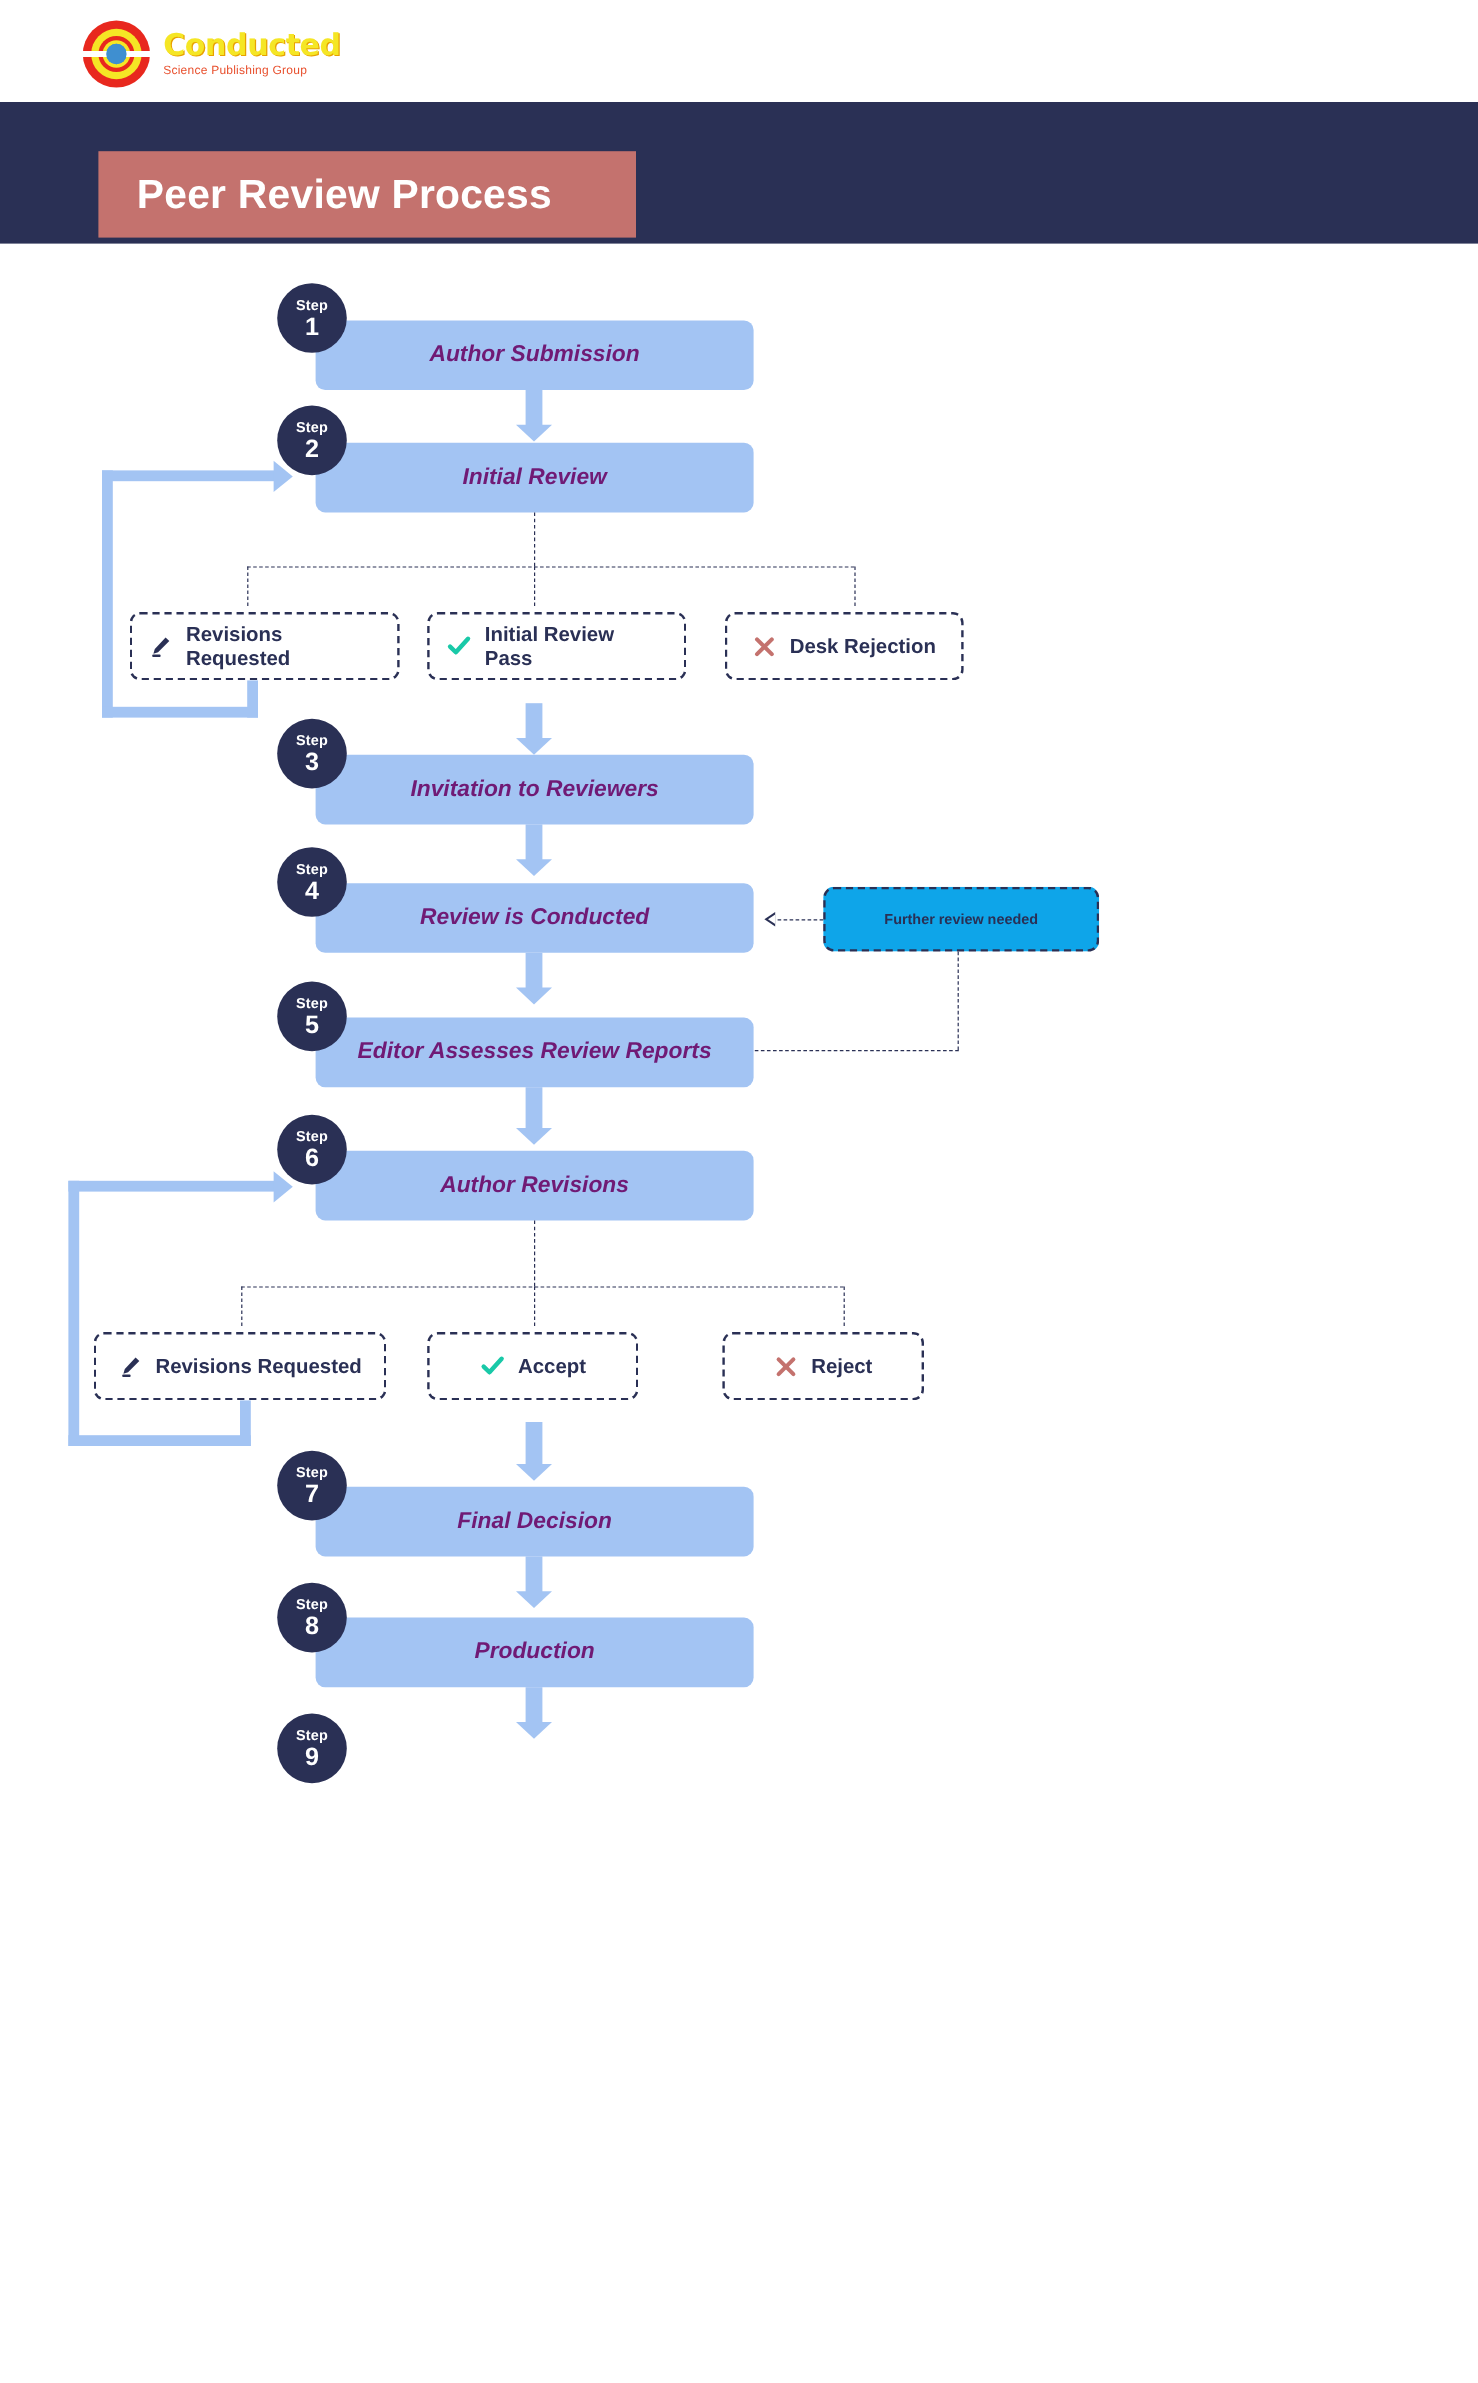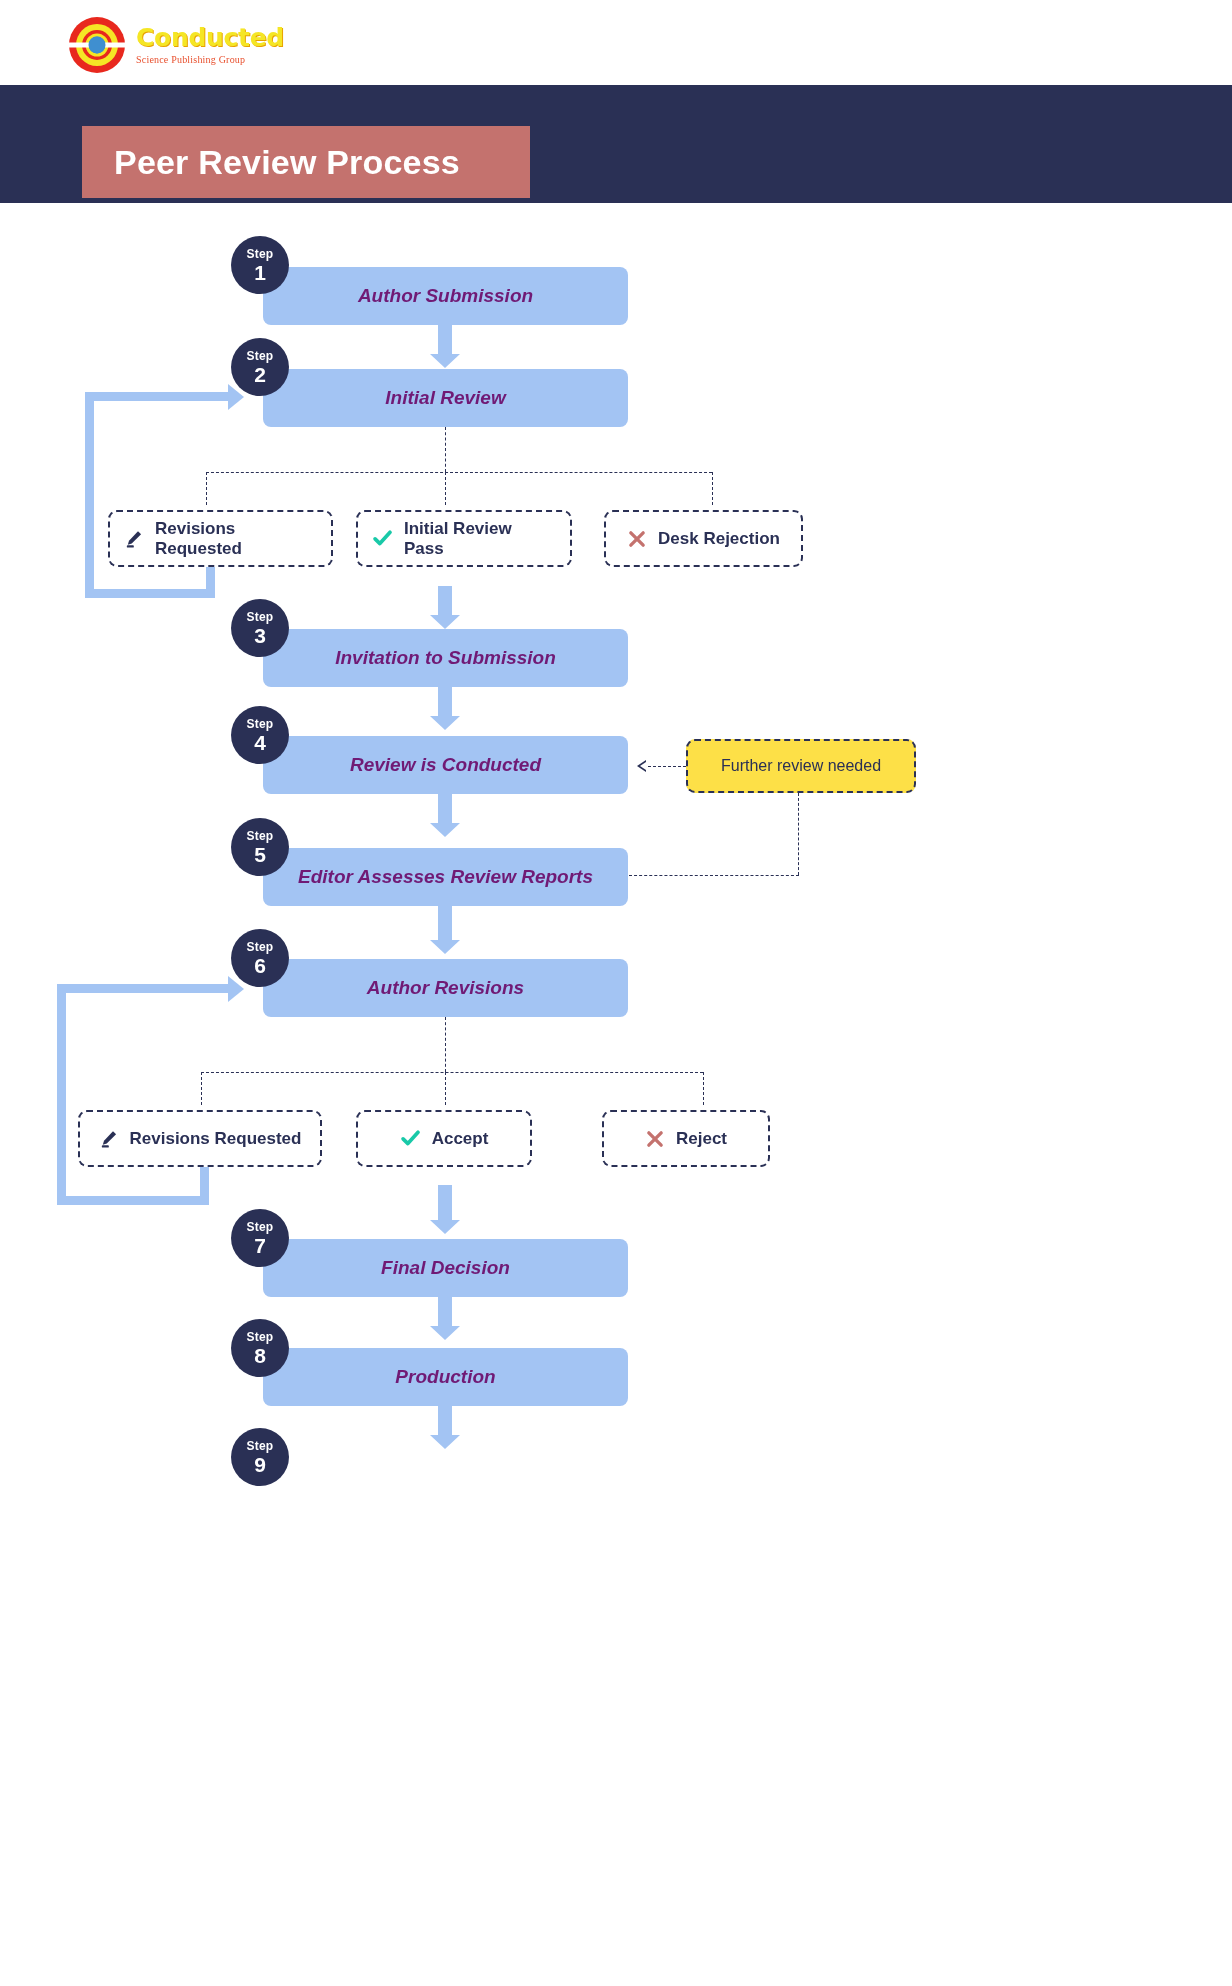--- a/index.html
+++ b/index.html
@@ -13,21 +13,21 @@
   
   .logobar{position:absolute;left:0;top:0;width:1232px;height:108px;background:#ffffff;}
   .logo{position:absolute;left:68px;top:16px;display:flex;align-items:center;gap:10px;}
   .logo-mark{width:58px;height:58px;position:relative;flex:0 0 auto;}
   .logo-text{display:flex;flex-direction:column;line-height:1;}
   .logo-title{
     font-size:25px;font-weight:bold;color:#f5e625;letter-spacing:-0.3px;
     text-shadow:1px 1px 0 #e8a100, -0.5px -0.5px 0 #ffffff;
     font-family:"DejaVu Sans",sans-serif;
   }
-  .logo-sub{font-size:10px;color:#e8502e;margin-top:5px;letter-spacing:0.2px;font-family:Liberation Serif, serif;}
+  .logo-sub{font-size:10px;color:#e8502e;margin-top:5px;letter-spacing:0.2px;font-family:Liberation Sans, sans-serif;}
 
   
   .headerband{position:absolute;left:0;top:85px;width:1232px;height:118px;background:#2a3055;}
   .title-plate{
     position:absolute;left:62px;top:126px;width:448px;height:72px;
     background:#c4726e;display:flex;align-items:center;margin-left:20px;
   }
   .title-plate .ttl{
     color:#ffffff;font-size:34px;font-weight:bold;letter-spacing:0.2px;margin-left:32px;
   }
@@ -92,23 +92,23 @@
   
   .branch-box{
     position:absolute;height:57px;
     border:2.2px dashed #2a3055;border-radius:9px;
     background:#ffffff;box-sizing:border-box;
     display:flex;align-items:center;justify-content:center;gap:11px;
     color:#2a3055;font-size:17px;font-weight:bold;padding:0 14px;
   }
   .note-box{
     position:absolute;height:54px;
-    border:2.2px dashed #2a3055;border-radius:9px;background:#fde047;
+    border:2.2px dashed #2a3055;border-radius:9px;background:#0ea5e9;
     box-sizing:border-box;display:flex;align-items:center;justify-content:center;
-    color:#2a3055;font-size:16px;font-weight:normal;padding:0 16px;
+    color:#2a3055;font-size:12px;font-weight:bold;padding:0 16px;
   }
   .ic{flex:0 0 auto;display:inline-flex;align-items:center;justify-content:center;}
 
   
   .loop{position:absolute;}
   .loop .seg{position:absolute;background:#a3c4f3;}
   .loop .head{
     position:absolute;width:0;height:0;
     border-top:13px solid transparent;border-bottom:13px solid transparent;
     border-left:16px solid #a3c4f3;
@@ -204,21 +204,21 @@
     <div class="seg" style="left:206px;top:567px;width:9px;height:31px;"></div>
   </div>
 
   <div class="v-arrow" style="left:438px;top:586px;height:30px;"></div>
 
   <div class="step-badge" style="left:231px;top:599px;">
     <span class="w">Step</span>
     <span class="n">3</span>
   </div>
   <div class="step-box" style="top:629px;">
-    <span>Invitation to Submission</span>
+    <span>Invitation to Reviewers</span>
   </div>
   <div class="v-arrow" style="left:438px;top:687px;height:30px;"></div>
 
   <div class="step-badge" style="left:231px;top:706px;">
     <span class="w">Step</span>
     <span class="n">4</span>
   </div>
   <div class="step-box" style="top:736px;">
     <span>Review is Conducted</span>
   </div>

